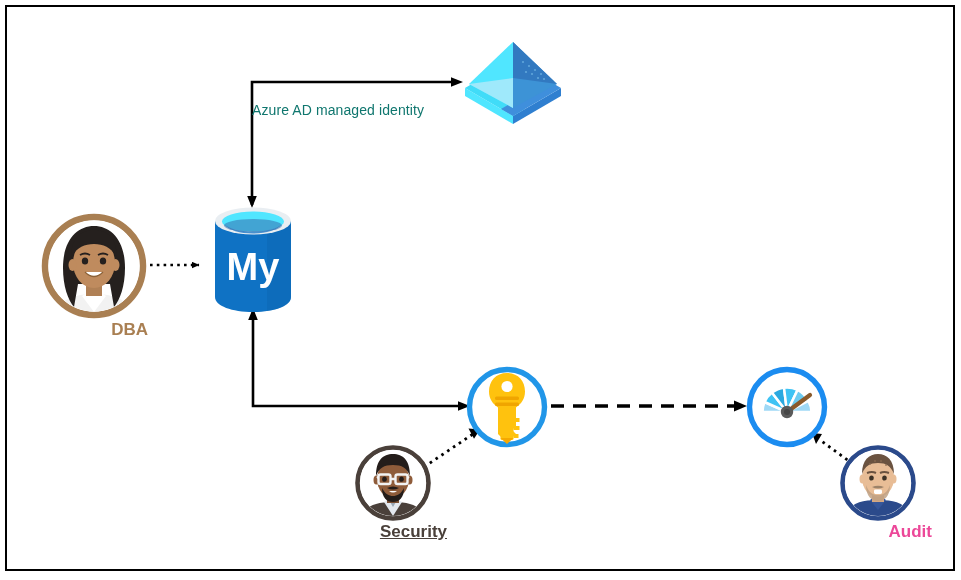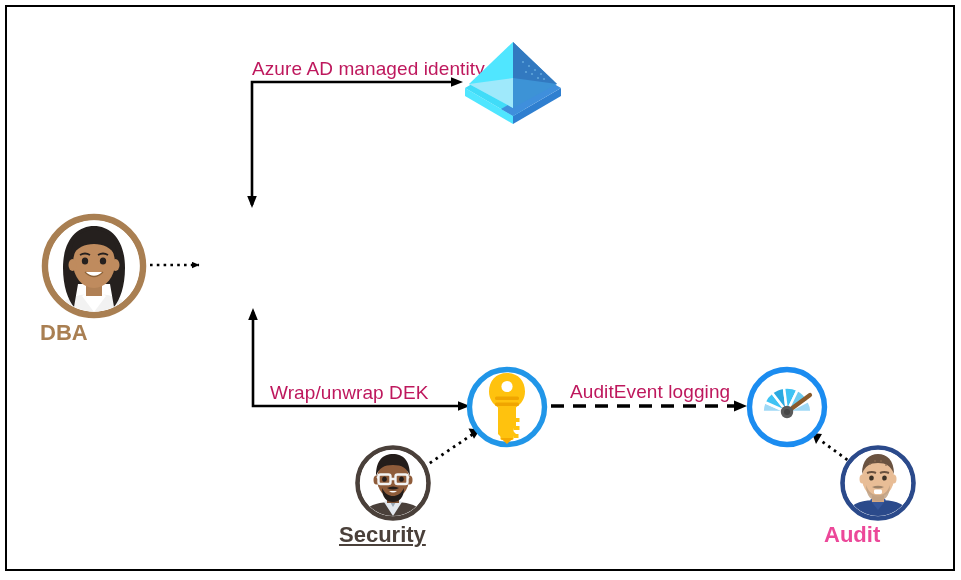--- a/index.html
+++ b/index.html
@@ -32,32 +32,33 @@
     left: 0;
     top: 0;
     width: 961px;
     height: 580px;
   }
   .node {
     position: absolute;
   }
   .edge-label {
     position: absolute;
-    color: #be185d;
-    font-size: 19px;
+    color: #0f766e;
+    font-size: 14px;
     font-family: "Liberation Sans", sans-serif;
     white-space: nowrap;
     letter-spacing: 0.1px;
+    margin-top: 44px;
   }
   .node-label {
     position: absolute;
-    font-size: 22px;
+    font-size: 17px;
     font-weight: bold;
     white-space: nowrap;
-    text-align: left;
+    text-align: right;
     font-family: "Liberation Sans", sans-serif;
   }
   #dba-label   { color: #a97f52; }
   #sec-label   { color: #4a403a; text-decoration: underline; }
   #audit-label { color: #ec4899; }
 </style>
 </head>
 <body>
 
 <div id="canvas">
@@ -109,23 +110,21 @@
 
      Monitor (dotted diagonal) --&gt;
     <g>
       <line x1="853" y1="464" x2="820" y2="440" stroke="#000000" stroke-width="2.8" stroke-dasharray="2.6,4.4" stroke-linecap="butt"></line>
       <path d="M822,434 L812,433 L816,444 z" fill="#000000"></path>
     </g>
   </svg>
 
   <div class="edge-label" id="lbl-aad" style="left:252px; top:58px;">Azure AD managed identity</div>
 
-  <div class="edge-label" id="lbl-dek" style="left:270px; top:382px;">Wrap/unwrap  DEK</div>
-
-  <div class="edge-label" id="lbl-audit" style="left:570px; top:381px;">AuditEvent  logging</div>
+
 
   <div class="node" style="left:40px; top:212px; width:108px; height:108px;">
     <svg width="108" height="108" viewBox="0 0 108 108" xmlns="http://www.w3.org/2000/svg">
       <circle cx="54" cy="54" r="49" fill="#ffffff" stroke="#a97f52" stroke-width="6.5"></circle>
       <clipPath id="clipDba">
           <circle cx="54" cy="54" r="45.5"></circle>
         </clipPath>
       <g clip-path="url(#clipDba)">
         <rect x="0" y="0" width="108" height="108" fill="#ffffff"></rect>
 
@@ -151,20 +150,38 @@
         <path d="M40,43 Q45,40 50,43" stroke="#25201e" stroke-width="1.8" fill="none"></path>
         <path d="M58,43 Q63,40 68,43" stroke="#25201e" stroke-width="1.8" fill="none"></path>
 
         <path d="M45,60 Q54,69 63,60 z" fill="#ffffff"></path>
         <path d="M45,60 Q54,69 63,60" stroke="#8c6239" stroke-width="1.2" fill="none"></path>
       </g>
     </svg>
     <div class="node-label" id="dba-label" style="left:0; top:108px; width:108px;">DBA</div>
   </div>
 
+  <div class="node" style="left:205px; top:205px; width:96px; height:108px;">
+    <svg width="96" height="108" viewBox="0 0 96 108" xmlns="http://www.w3.org/2000/svg">
+
+      <path d="M10,16 L10,92 C10,101 27,107 48,107 C69,107 86,101 86,92 L86,16 z" fill="#0f72c4"></path>
+
+      <path d="M62,18 L62,106 C76,104 86,99 86,92 L86,18 z" fill="#0d67b4" opacity="0.55"></path>
+
+      <ellipse cx="48" cy="16" rx="38" ry="13.5" fill="#e9eef2"></ellipse>
+
+      <ellipse cx="48" cy="16.5" rx="31" ry="10" fill="#50e6ff"></ellipse>
+
+      <path d="M19,19 C24,25.5 35,28.5 48,28.5 C61,28.5 72,25.5 77,19
+               C72,24 61,26.5 48,26.5 C35,26.5 24,24 19,19 z" fill="#2a7fc9" opacity="0.85"></path>
+      <ellipse cx="48" cy="20.5" rx="29" ry="6.5" fill="#3878b5" opacity="0.6"></ellipse>
+
+      <text x="48" y="75" text-anchor="middle" font-family="Liberation Sans, sans-serif" font-size="38" font-weight="bold" fill="#ffffff">My</text>
+    </svg>
+  </div>
 
   <div class="node" style="left:459px; top:36px; width:108px; height:92px;">
     <svg width="108" height="92" viewBox="0 0 108 92" xmlns="http://www.w3.org/2000/svg">
 
       <path d="M6,52 L54,80 L54,88 L6,60 z" fill="#50e6ff"></path>
       <path d="M6,52 L18,45 L66,73 L54,80 z" fill="#40dcf8"></path>
 
       <path d="M102,52 L54,80 L54,88 L102,60 z" fill="#2f7fd0"></path>
       <path d="M102,52 L90,45 L42,73 L54,80 z" fill="#3f8fdc"></path>
 

